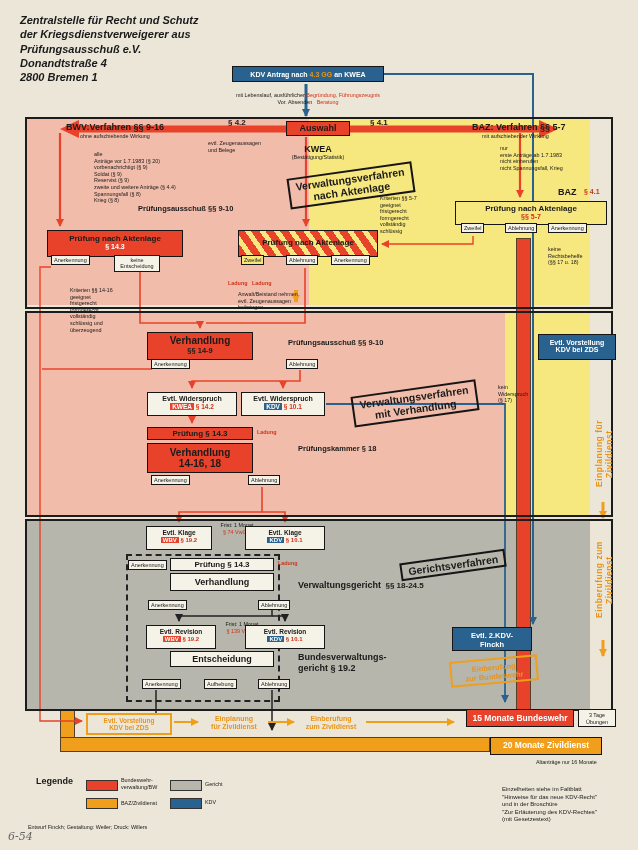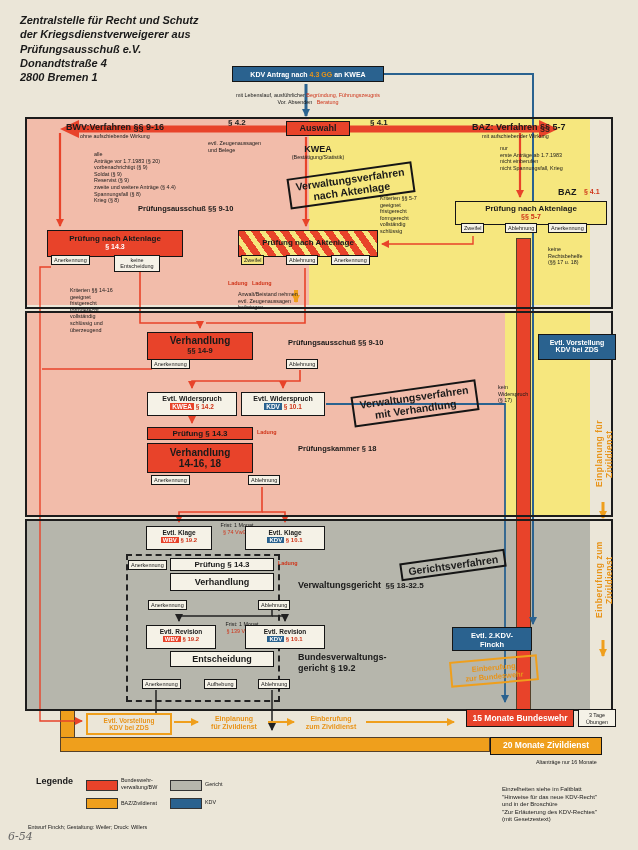--- a/index.html
+++ b/index.html
@@ -291,21 +291,21 @@
   </div>
 
   <div class="dotted" style="left:126px;top:554px;width:150px;height:144px"></div>
   <div class="tab" style="left:128px;top:560px">Anerkennung</div>
 
   <div class="boxlight" style="left:170px;top:558px;width:104px;height:13px;font-size:8px;font-weight:bold;line-height:11px">Prüfung § 14.3</div>
   <div class="t micro b red" style="left:278px;top:560px">Ladung</div>
   <div class="boxlight" style="left:170px;top:573px;width:104px;height:18px;font-size:9px;font-weight:bold;line-height:16px">Verhandlung</div>
   <div class="t" style="left:298px;top:574px">
     <span class="b" style="font-size:9px">Verwaltungsgericht</span>
-    <span class="b" style="font-size:8px">§§ 18-32.5</span>
+    <span class="b" style="font-size:8px">§§ 18-24.5</span>
   </div>
   <div class="diag" style="left:400px;top:556px">Gerichtsverfahren</div>
   <div class="tab" style="left:148px;top:600px">Anerkennung</div>
   <div class="tab" style="left:258px;top:600px">Ablehnung</div>
 
   <div class="boxlight" style="left:146px;top:625px;width:70px;height:24px">
     <div class="b" style="font-size:6.5px;margin-top:2px">Evtl. Revision</div>
     <div style="font-size:6px;margin-top:1px">
       <span class="chip chipred">WBV</span>
       <span class="b red">§ 19.2</span>

